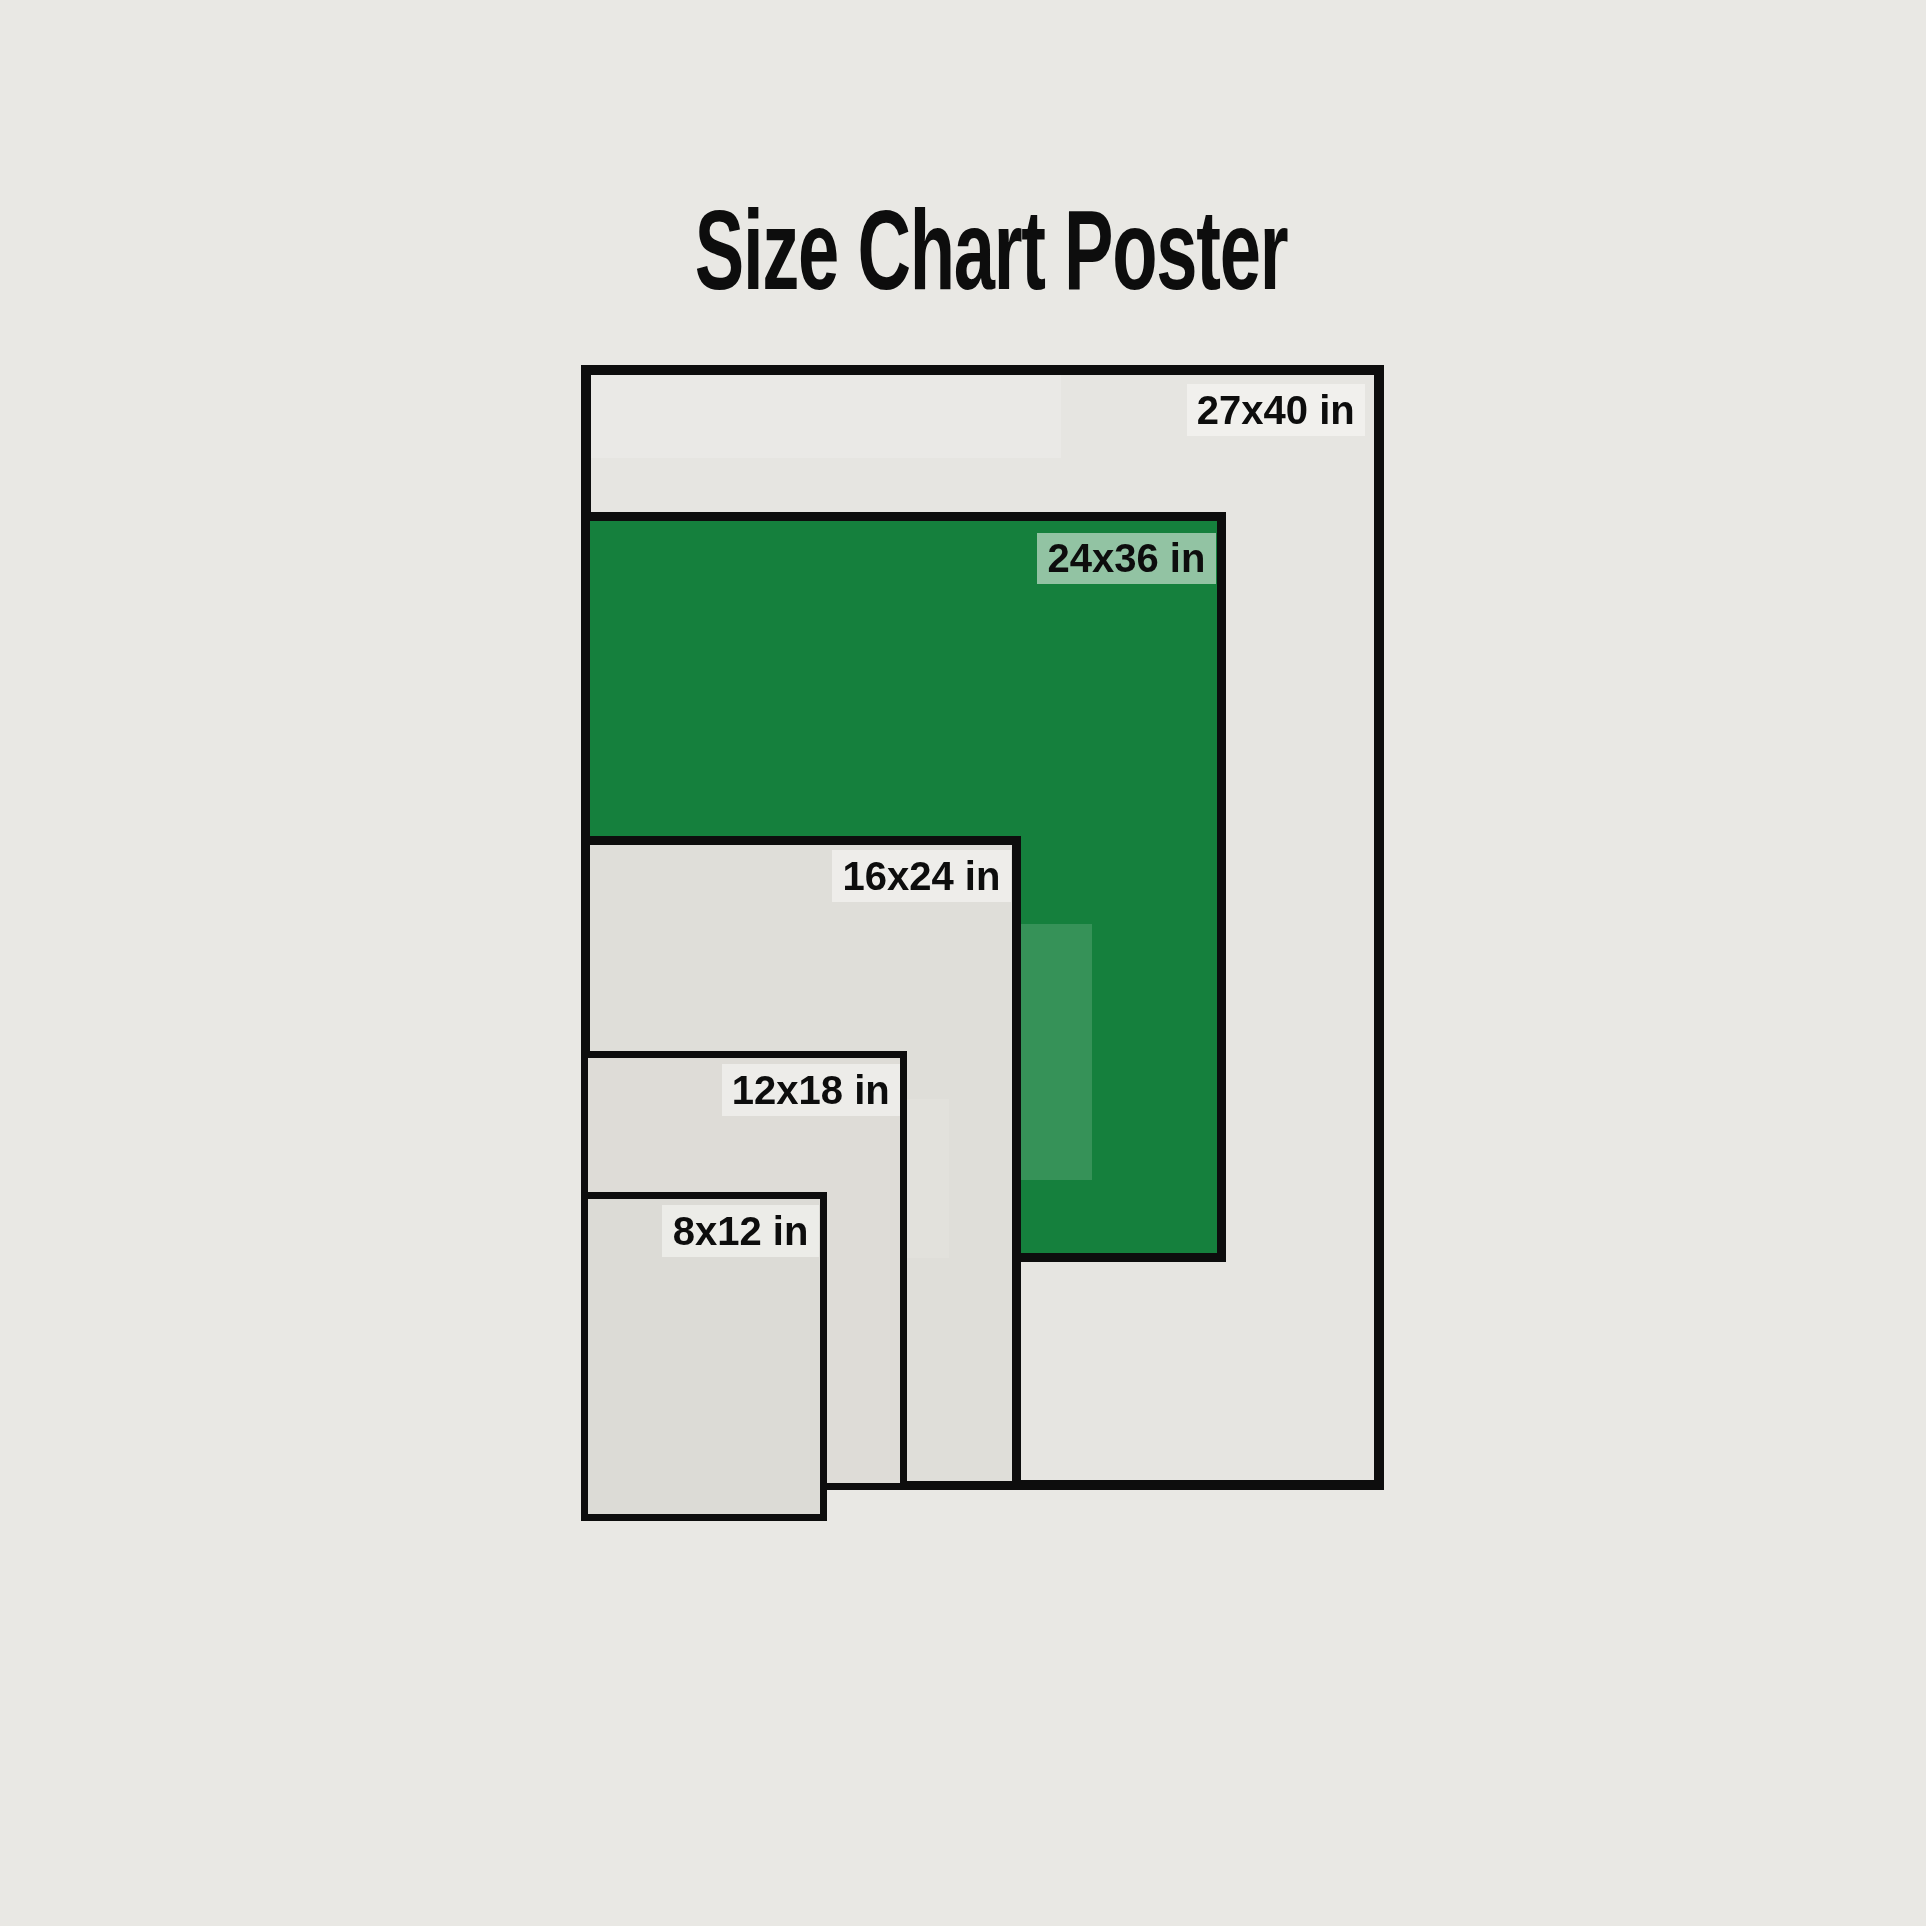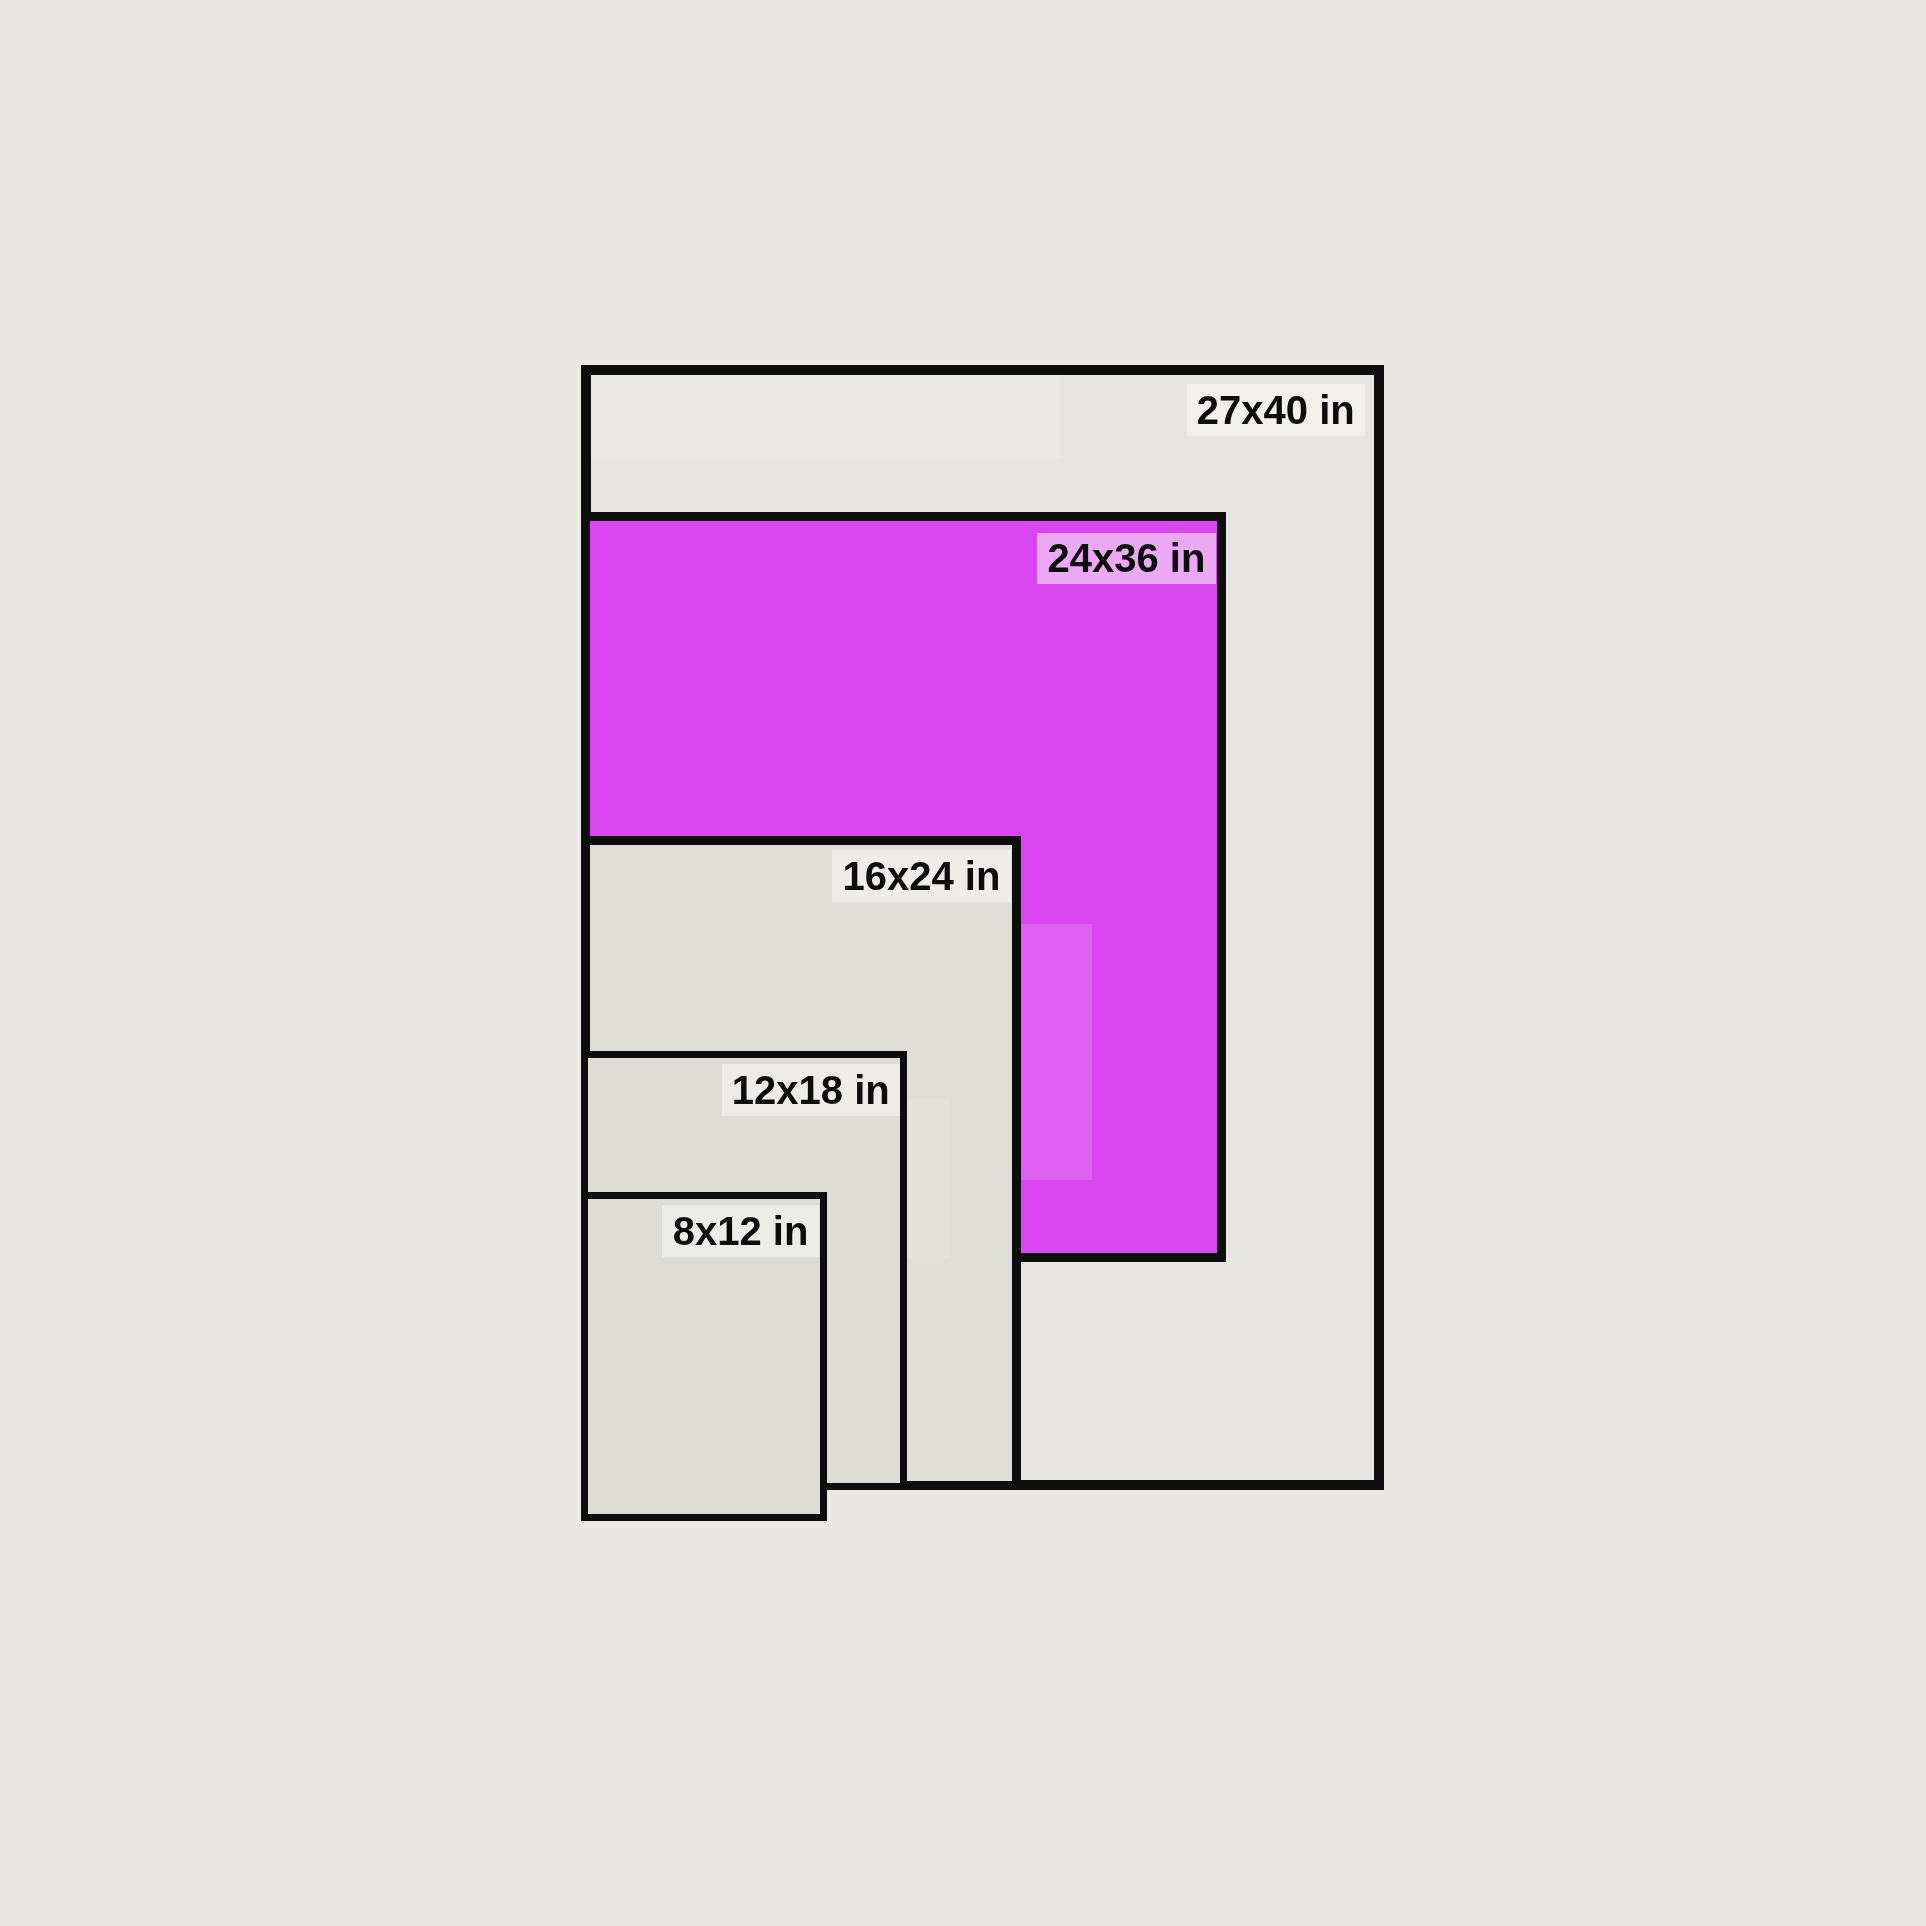--- a/index.html
+++ b/index.html
@@ -33,21 +33,21 @@
     color: #0d0d0d;
     line-height: 1;
   }
   .rect {
     position: absolute;
     box-sizing: border-box;
     border: 10.3px solid #0d0d0d;
   }
   
   .rect-27x40 { left: 581px; top: 365px;  width: 803px; height: 1125px; background: #e6e5e1; border-width: 10.3px; }
-  .rect-24x36 { left: 581px; top: 512px;  width: 645px; height: 750px; background: #d946ef; border-width: 9.6px; }
+  .rect-24x36 { left: 581px; top: 512px;  width: 645px; height: 750px; background: #15803d; border-width: 9.6px; }
   .rect-16x24 { left: 581px; top: 836px; width: 440px;  height: 654px; background: #dfded9; border-width: 9px; }
   .rect-12x18 { left: 581px; top: 1051px; width: 326px;  height: 439px;  background: #dedcd7; border-width: 7.7px; }
   .rect-8x12  { left: 581px; top: 1160px; width: 246px;  height: 329px;  background: #dcdbd6; border-width: 7.7px; margin-top: 32px; }
 
   .size-label {
     position: absolute;
     font-size: 40px;
     font-weight: 700;
     color: #0d0d0d;
     white-space: nowrap;
@@ -68,20 +68,23 @@
   }
   .tone-a { left: 0;   top: 0;    width: 60%;  height: 83px; background: rgba(255,255,255,0.18); }
   .tone-b { left: 10%; top: 55%;  width: 70%;  height: 35%;   background: rgba(255,255,255,0.14); }
   .tone-c { left: 30%; top: 40%;  width: 55%;  height: 25%;   background: rgba(255,255,255,0.10); }
 </style>
 </head>
 <body>
 
 <div class="canvas">
 
+  <div class="title-wrap">
+    <span class="title-text">Size Chart Poster</span>
+  </div>
 
   <div class="rect rect-27x40">
     <div class="tone tone-a"></div>
     <span class="size-label label-27x40">27x40 in</span>
   </div>
 
   <div class="rect rect-24x36">
     <div class="tone tone-b"></div>
     <span class="size-label label-24x36">24x36 in</span>
   </div>

